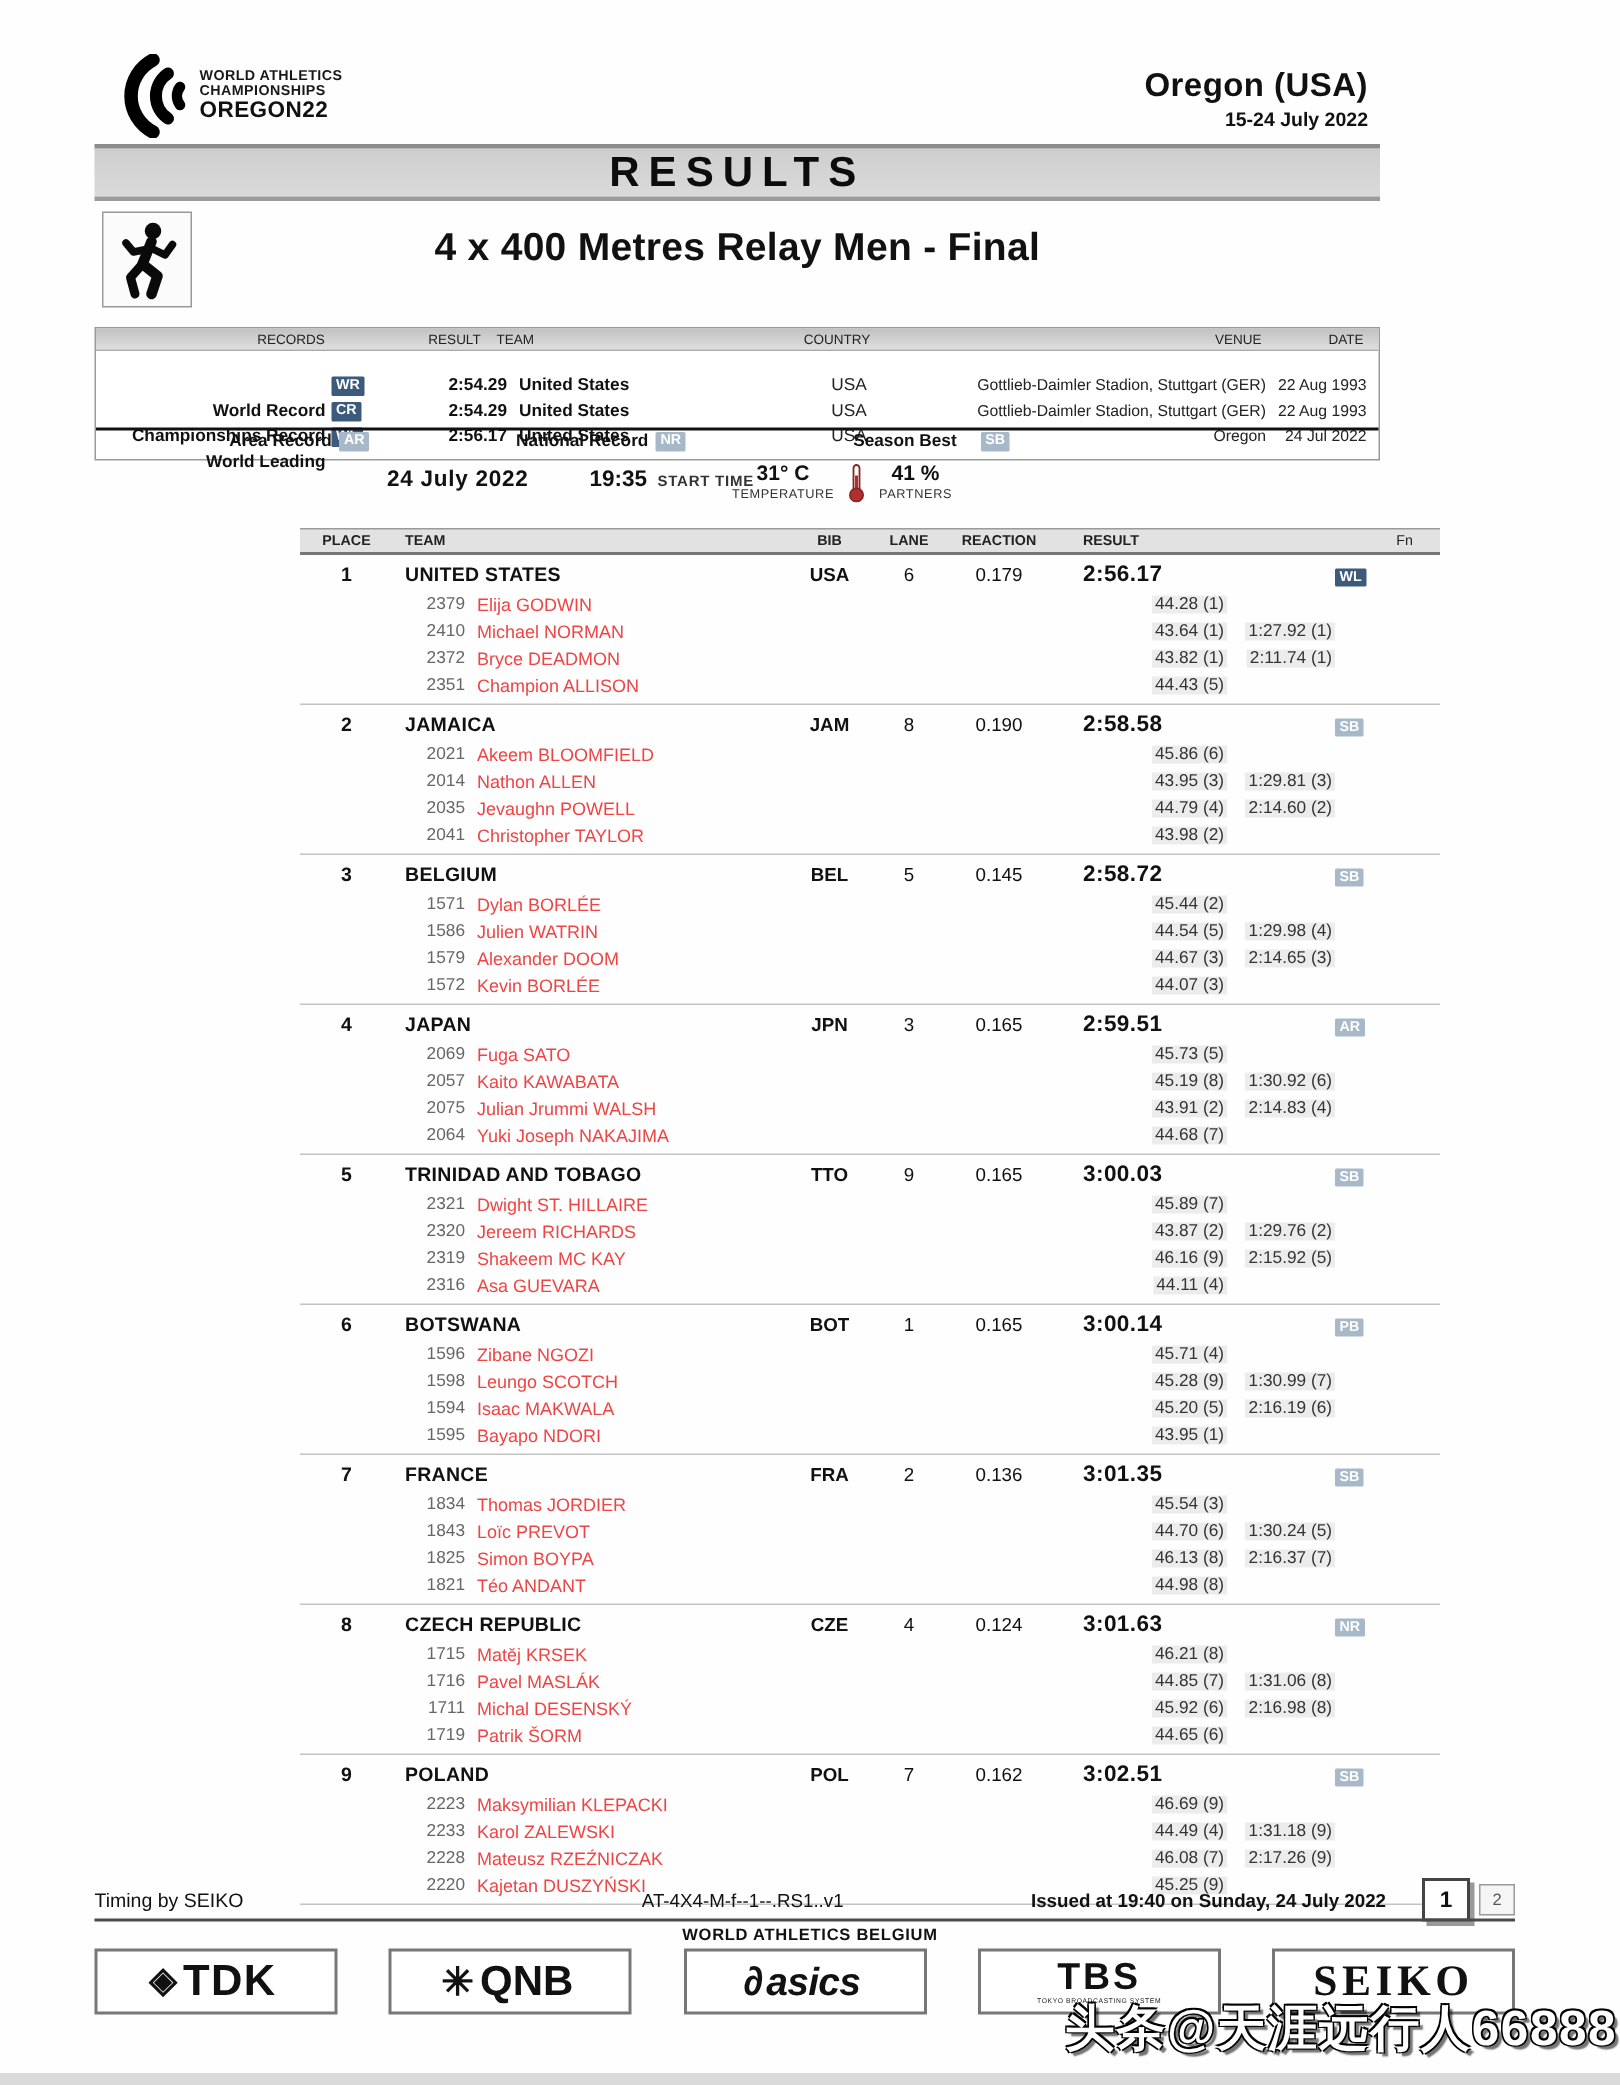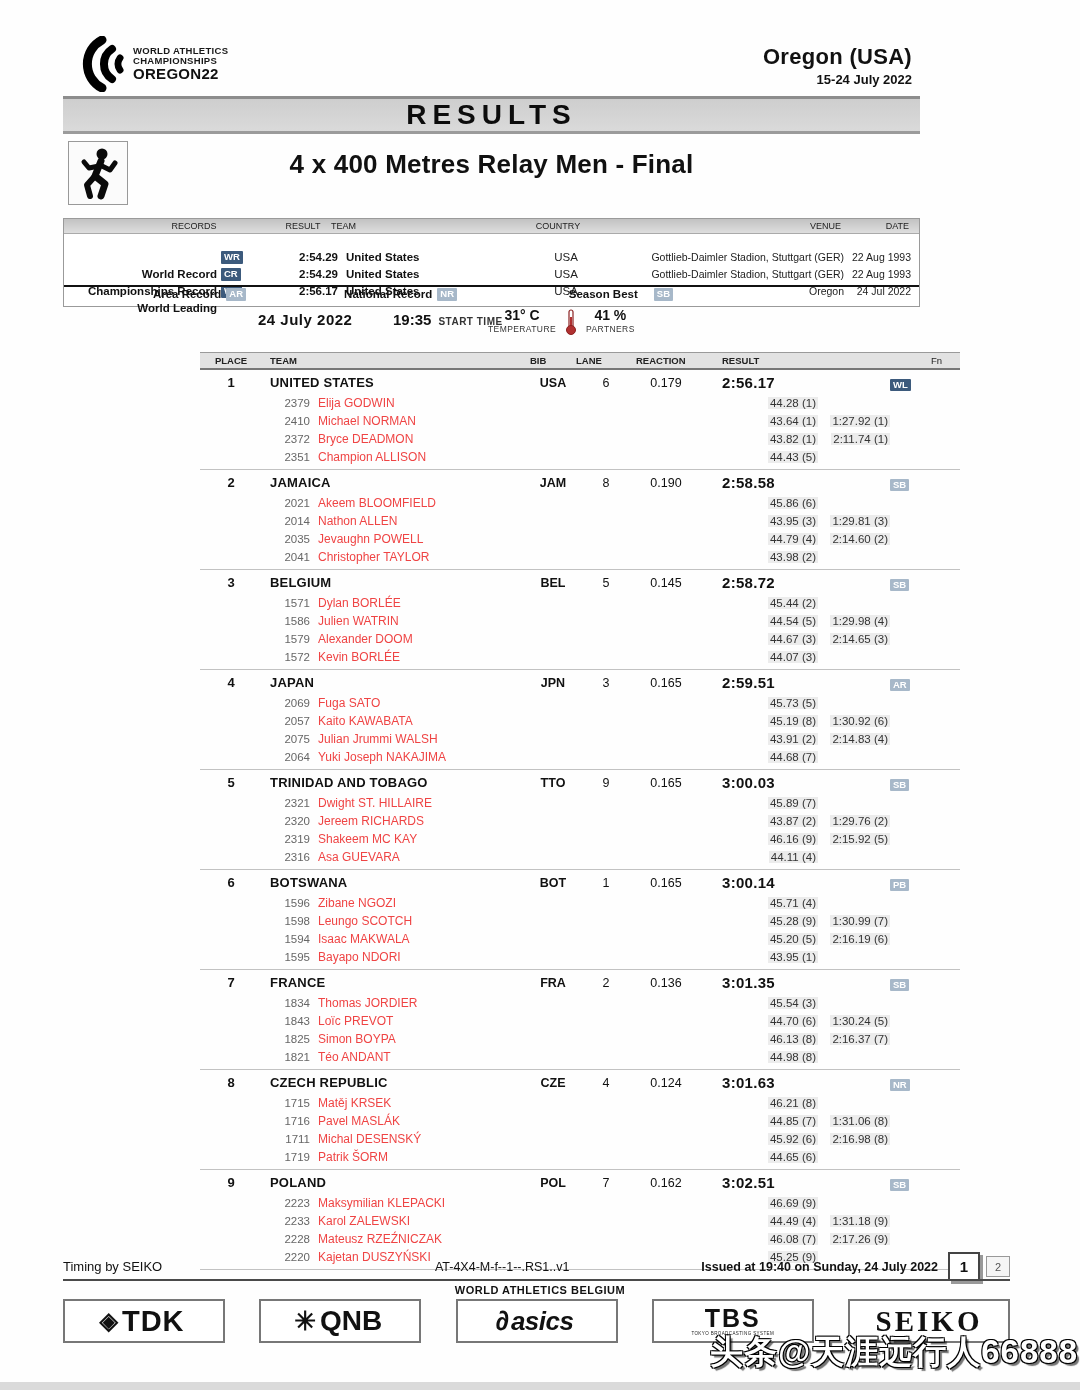--- a/index.html
+++ b/index.html
@@ -66,21 +66,21 @@
   .env-lbl{font-size:8.5px;color:#333;letter-spacing:.4px;}
   .thermo{margin-top:2px;}
 
   
   .results{position:absolute;left:200px;top:352px;width:760px;}
   .res-head{display:grid;grid-template-columns:62px 268px 46px 60px 60px 122px 72px 70px;
     height:18px;align-items:center;background:#e2e2e2;border-top:1px solid #9a9a9a;
     border-bottom:2px solid #777;font-size:9.5px;font-weight:bold;color:#222;box-sizing:border-box;}
   .h-place{text-align:center;}
   .h-team{padding-left:8px;}
-  .h-bib,.h-lane,.h-react{text-align:left;}
+  .h-bib,.h-lane,.h-react{text-align:center;}
   .h-result{padding-left:26px;}
   .h-fn{text-align:right;padding-right:18px;font-weight:normal;}
   .team-block{border-bottom:1px solid #c2c2c2;padding:1px 0 3px 0;}
   .main-row{display:grid;grid-template-columns:62px 268px 46px 60px 60px 122px 72px 70px;
     align-items:center;height:23px;}
   .c-place{text-align:center;font-size:13px;font-weight:bold;}
   .c-team{padding-left:8px;font-size:13px;font-weight:800;letter-spacing:.2px;}
   .c-bib{text-align:center;font-size:12.5px;font-weight:600;}
   .c-lane{text-align:center;font-size:12.5px;}
   .c-react{text-align:center;font-size:12.5px;}
@@ -91,21 +91,21 @@
   .r-bib{text-align:right;font-size:11.5px;color:#666;}
   .r-name{padding-left:8px;font-size:12px;color:#ef4444;}
   .r-split,.r-cum{text-align:right;font-size:11.5px;color:#333;}
   .r-split i,.r-cum i{font-style:normal;background:#ececec;padding:0 2px;}
   .r-split i:empty,.r-cum i:empty{background:none;padding:0;}
 
   
   .footline{position:absolute;left:63px;top:1252px;width:947px;display:flex;align-items:center;}
   .foot-timing{font-size:13px;width:240px;}
   .foot-code{font-size:12.5px;flex:1;text-align:center;}
-  .foot-issued{font-size:12.5px;font-weight:bold;text-align:left;margin-right:10px;}
+  .foot-issued{font-size:12.5px;font-weight:bold;text-align:left;margin-right:24px;}
   .pages{display:flex;align-items:center;gap:6px;}
   .page-box{display:flex;align-items:center;justify-content:center;background:#fff;cursor:pointer;}
   .page-box.current{width:28px;height:25px;border:2px solid #444;box-shadow:3px 3px 0 #999;
     font-size:15px;font-weight:bold;}
   .page-box.other{width:22px;height:19px;border:1px solid #999;background:#f5f5f5;
     font-size:11px;color:#555;}
   .foot-rule{position:absolute;left:63px;top:1279px;width:947px;height:2px;background:#4a4a4a;}
   .partners-label{position:absolute;left:0;top:1284px;width:1080px;text-align:center;
     font-size:11px;font-weight:800;letter-spacing:.5px;}
   .partners{position:absolute;left:63px;top:1299px;width:947px;display:flex;justify-content:space-between;}

